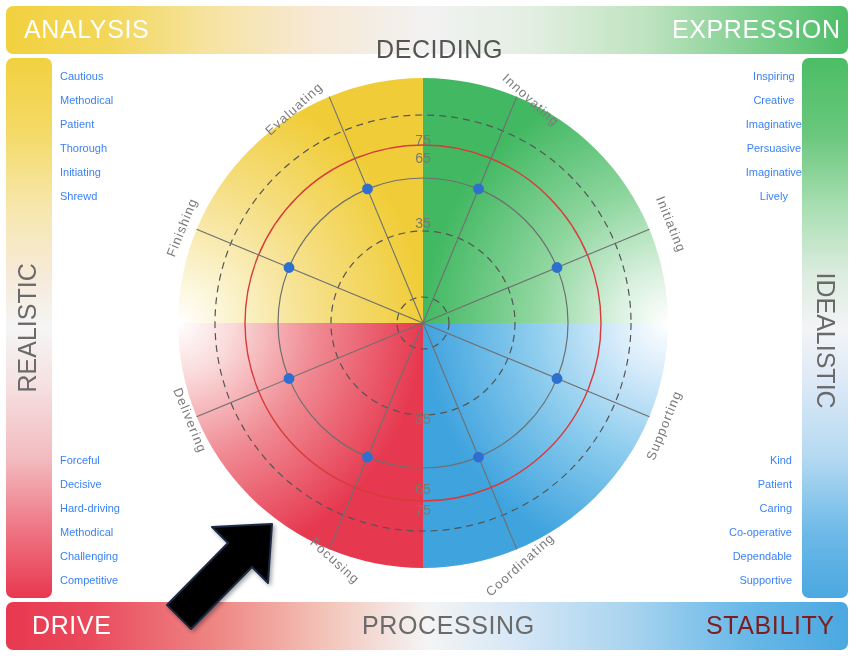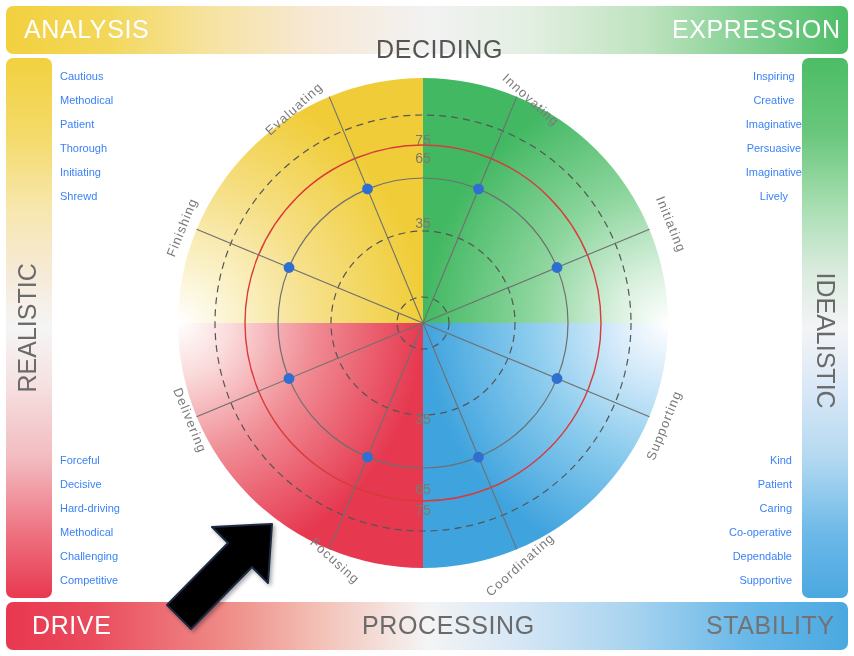--- a/index.html
+++ b/index.html
@@ -25,21 +25,21 @@
   #rail-left{left:6px;top:58px;width:46px;height:540px;
     background:linear-gradient(to bottom,#f2d13f 0%,#f4da68 14%,#f7e7ae 28%,#f6ead8 40%,#f5f5f5 50%,#f6e2e2 60%,#f2bcc0 74%,#ee7281 88%,#e8384f 100%);}
   #rail-right{left:802px;top:58px;width:46px;height:540px;
     background:linear-gradient(to bottom,#4cbd66 0%,#69c77c 14%,#aadfb4 28%,#dcecdf 40%,#f3f4f6 50%,#dde9f7 60%,#b4d9f1 74%,#6cb9e8 88%,#4aa8e0 100%);}
 
   #lbl-analysis{left:24px;top:15px;color:#ffffff;}
   #lbl-deciding{left:376px;top:15px;color:#555555;margin-top:20px;}
   #lbl-expression{left:672px;top:15px;color:#ffffff;}
   #lbl-drive{left:24px;top:611px;color:#ffffff;margin-left:8px;}
   #lbl-processing{left:362px;top:611px;color:#6a6a6a;}
-  #lbl-stability{left:706px;top:611px;color:#737373;}
+  #lbl-stability{left:706px;top:611px;color:#7f1d1d;}
 
   .vrail-label{position:absolute;font-size:25px;color:#6a6a6a;white-space:nowrap;}
   #lbl-realistic{left:-33px;top:318px;width:120px;text-align:center;
     transform:rotate(-90deg);transform-origin:center;}
   #lbl-idealistic{left:765px;top:318px;width:120px;text-align:center;
     transform:rotate(90deg);transform-origin:center;}
 
   
   .wordlist{position:absolute;font-size:11px;line-height:24px;color:#3b82f6;}
   .wordlist div{white-space:nowrap;}

